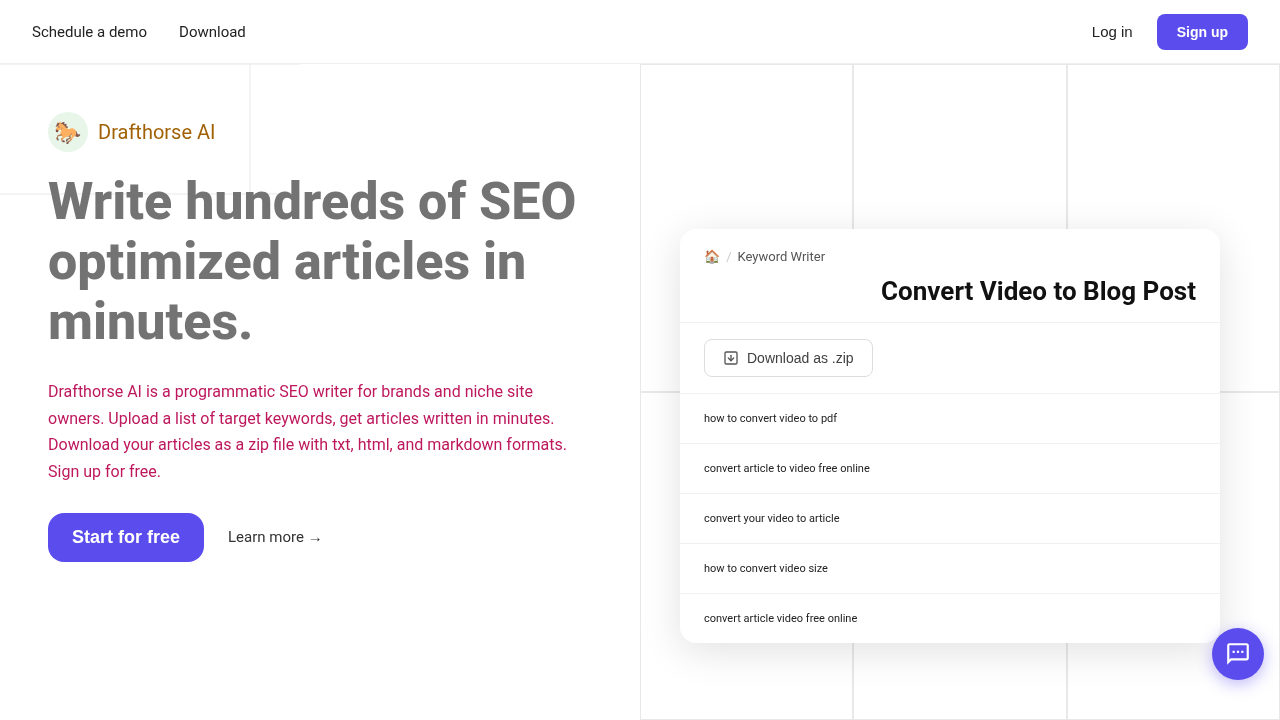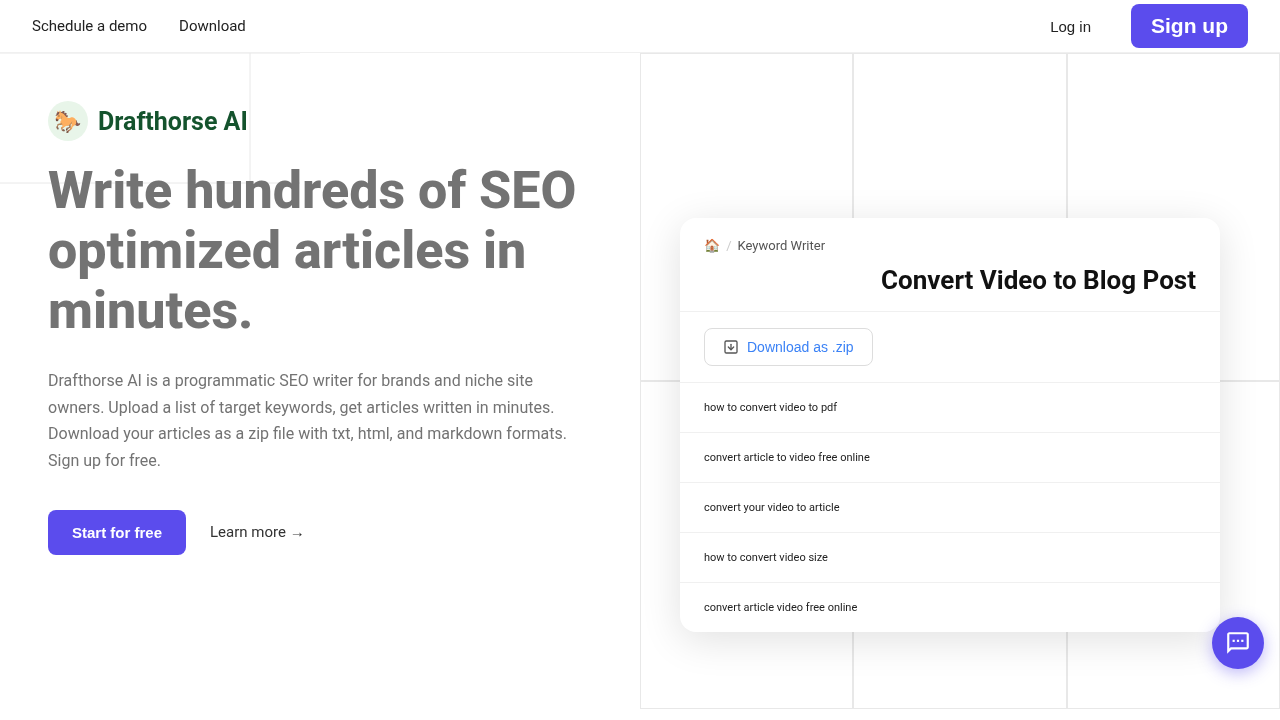--- a/index.html
+++ b/index.html
@@ -11,52 +11,52 @@
       overflow: hidden;
       position: relative;
     }
 
     
     .navbar {
       display: flex;
       align-items: center;
       justify-content: space-between;
       padding: 0 32px;
-      height: 53px;
+      height: 64px;
       border-bottom: 1px solid #f0f0f0;
       position: relative;
       z-index: 10;
       background: #fff;
     }
     .navbar-left {
       display: flex;
       align-items: center;
       gap: 32px;
     }
     .navbar-right {
       display: flex;
       align-items: center;
-      gap: 28px;
+      gap: 12px;
     }
     .nav-link {
       font-size: 15px;
       color: #222;
       text-decoration: none;
       cursor: pointer;
     }
     .btn-login {
       font-size: 15px;
       color: #222;
       background: none;
       border: none;
       cursor: pointer;
       padding: 8px 12px;
     }
     .btn-signup {
-      font-size: 21px;
+      font-size: 14px;
       color: #fff;
       background: #5b4ced;
       border: none;
       border-radius: 8px;
       cursor: pointer;
       padding: 10px 20px;
       font-weight: 600;
     }
 
     
@@ -86,59 +86,59 @@
       width: 40px;
       height: 40px;
       border-radius: 50%;
       background: #e8f5e9;
       display: flex;
       align-items: center;
       justify-content: center;
       font-size: 22px;
     }
     .brand-name {
-      font-size: 25px;
-      font-weight: 700;
-      color: #14532d;
+      font-size: 20px;
+      font-weight: 400;
+      color: #a16207;
     }
 
     .hero-title {
       font-size: 52px;
       font-weight: 800;
       color: #737373;
       line-height: 1.15;
       margin-bottom: 28px;
       position: relative;
       z-index: 1;
     }
 
     .hero-description {
       font-size: 16px;
-      color: #737373;
+      color: #be185d;
       line-height: 1.65;
-      margin-bottom: 36px;
+      margin-bottom: 28px;
       max-width: 560px;
       position: relative;
       z-index: 1;
     }
 
     .cta-row {
       display: flex;
       align-items: center;
       gap: 24px;
       position: relative;
       z-index: 1;
     }
     .btn-start {
-      font-size: 15px;
+      font-size: 18px;
       font-weight: 600;
       color: #fff;
       background: #5b4ced;
       border: none;
-      border-radius: 8px;
+      border-radius: 16px;
       cursor: pointer;
       padding: 14px 24px;
     }
     .btn-learn {
       font-size: 15px;
       color: #333;
       background: none;
       border: none;
       cursor: pointer;
       text-decoration: none;
@@ -211,21 +211,21 @@
     }
     .btn-download {
       display: inline-flex;
       align-items: center;
       gap: 8px;
       padding: 10px 18px;
       border: 1px solid #ddd;
       border-radius: 8px;
       background: #fff;
       font-size: 14px;
-      color: #3b82f6;
+      color: #404040;
       cursor: pointer;
     }
 
     .keyword-list {
       padding: 0;
     }
     .keyword-item {
       padding: 18px 24px;
       border-bottom: 1px solid #f0f0f0;
       font-size: 11px;

